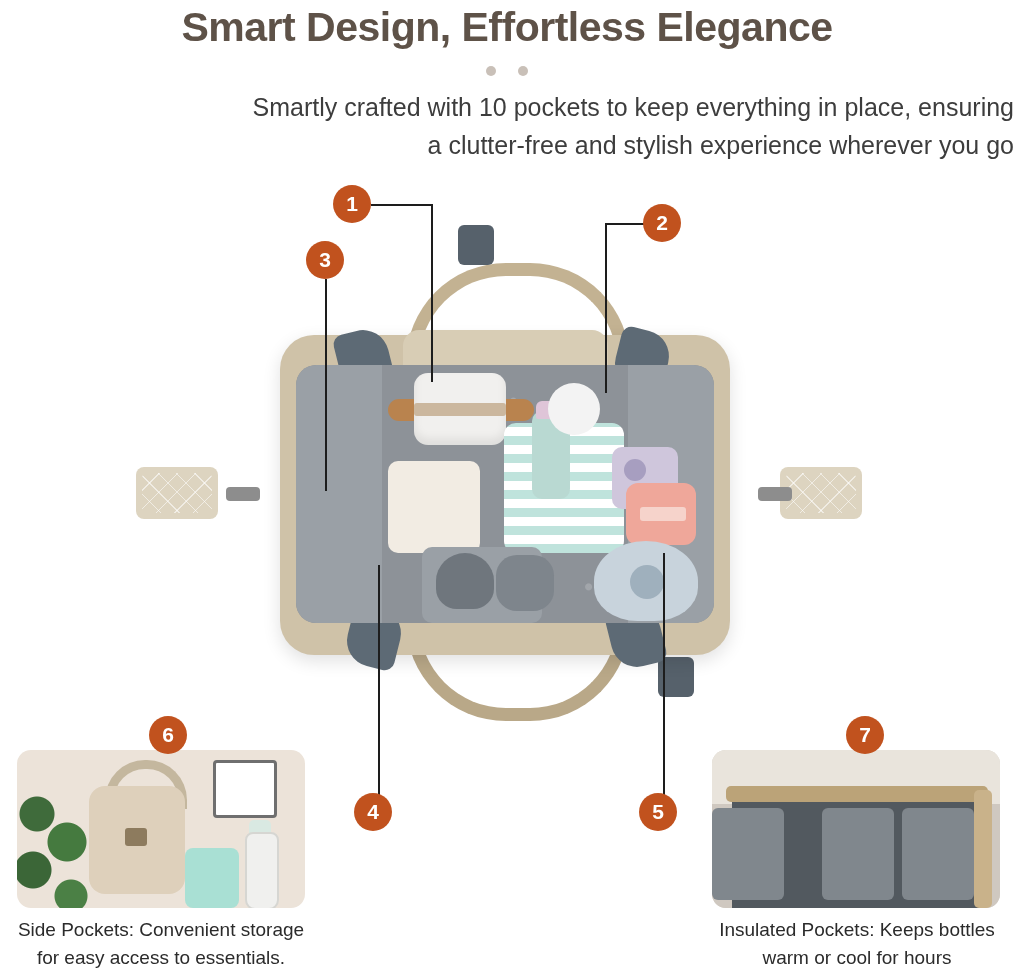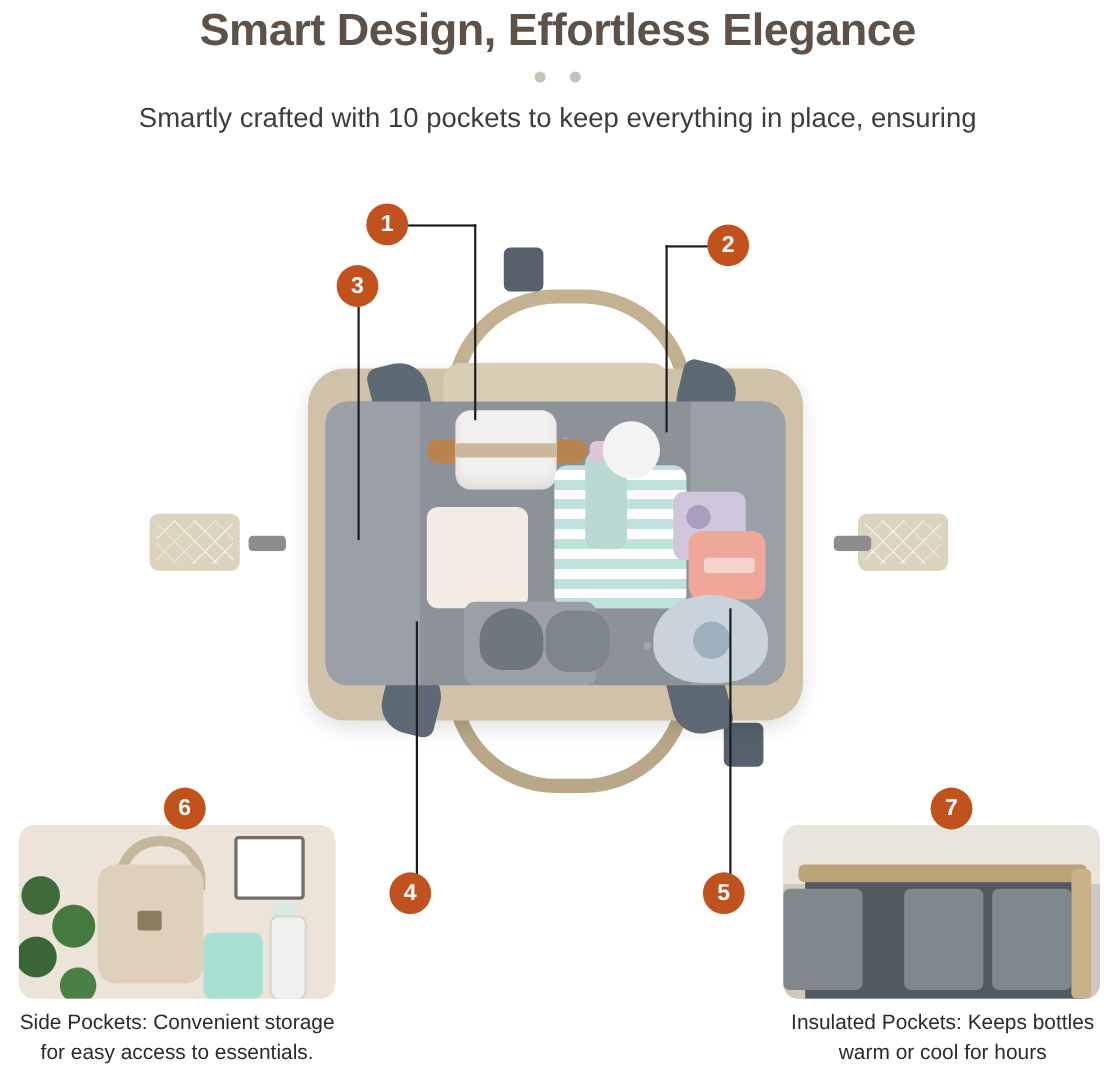--- a/index.html
+++ b/index.html
@@ -43,21 +43,21 @@
     height: 10px;
     border-radius: 50%;
     background: #c9c0b8;
     margin: 0 9px;
   }
   #subheadline {
     position: absolute;
     top: 88px;
     left: 0;
     width: 1014px;
-    text-align: center;
+    text-align: right;
     font-size: 25px;
     line-height: 38px;
     color: #3d3d3d;
     font-weight: 300;
   }
 
   
   #photo-stage {
     position: absolute;
     top: 175px;
@@ -394,20 +394,21 @@
 
 <div id="headline">Smart Design, Effortless Elegance</div>
 
 <div id="dots">
   <span></span>
   <span></span>
 </div>
 
 <div id="subheadline">
   <div>Smartly crafted with 10 pockets to keep everything in place, ensuring</div>
+  <div>a clutter-free and stylish experience wherever you go</div>
 </div>
 
 <div id="photo-stage">
 
   <div id="bag">
     <div class="bag-handle"></div>
     <div class="bag-handle-bottom"></div>
     <div class="strap-tab t1"></div>
     <div class="strap-tab t2"></div>
     <div class="bag-body"></div>

